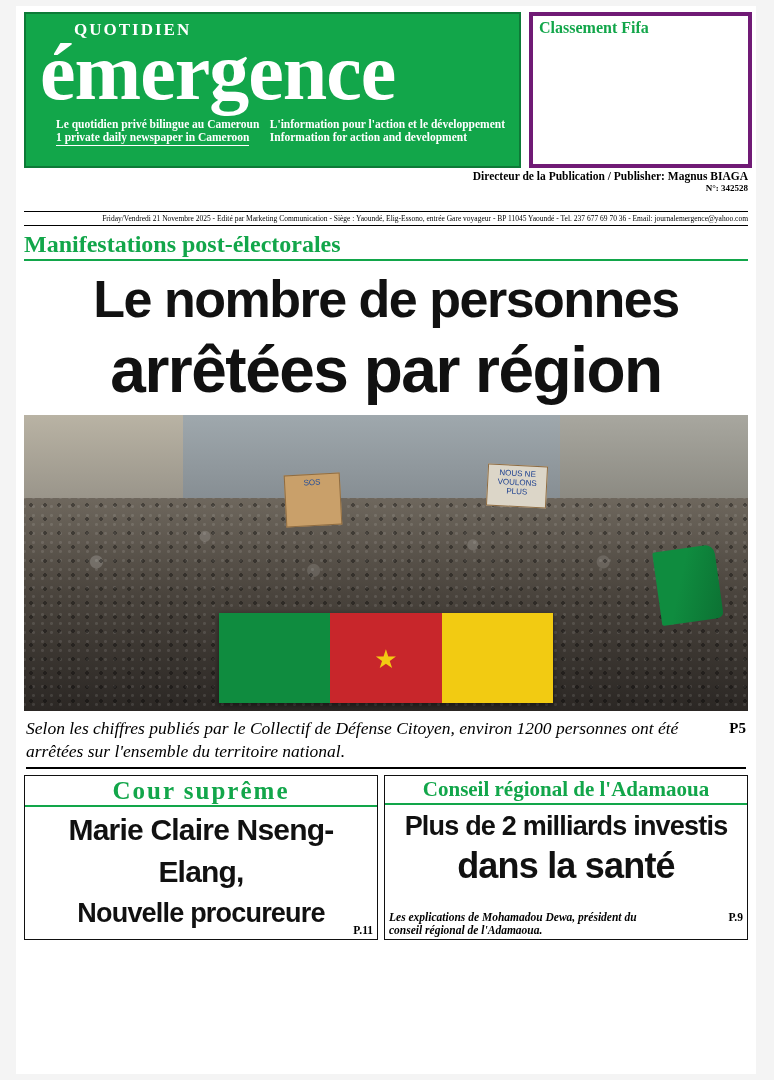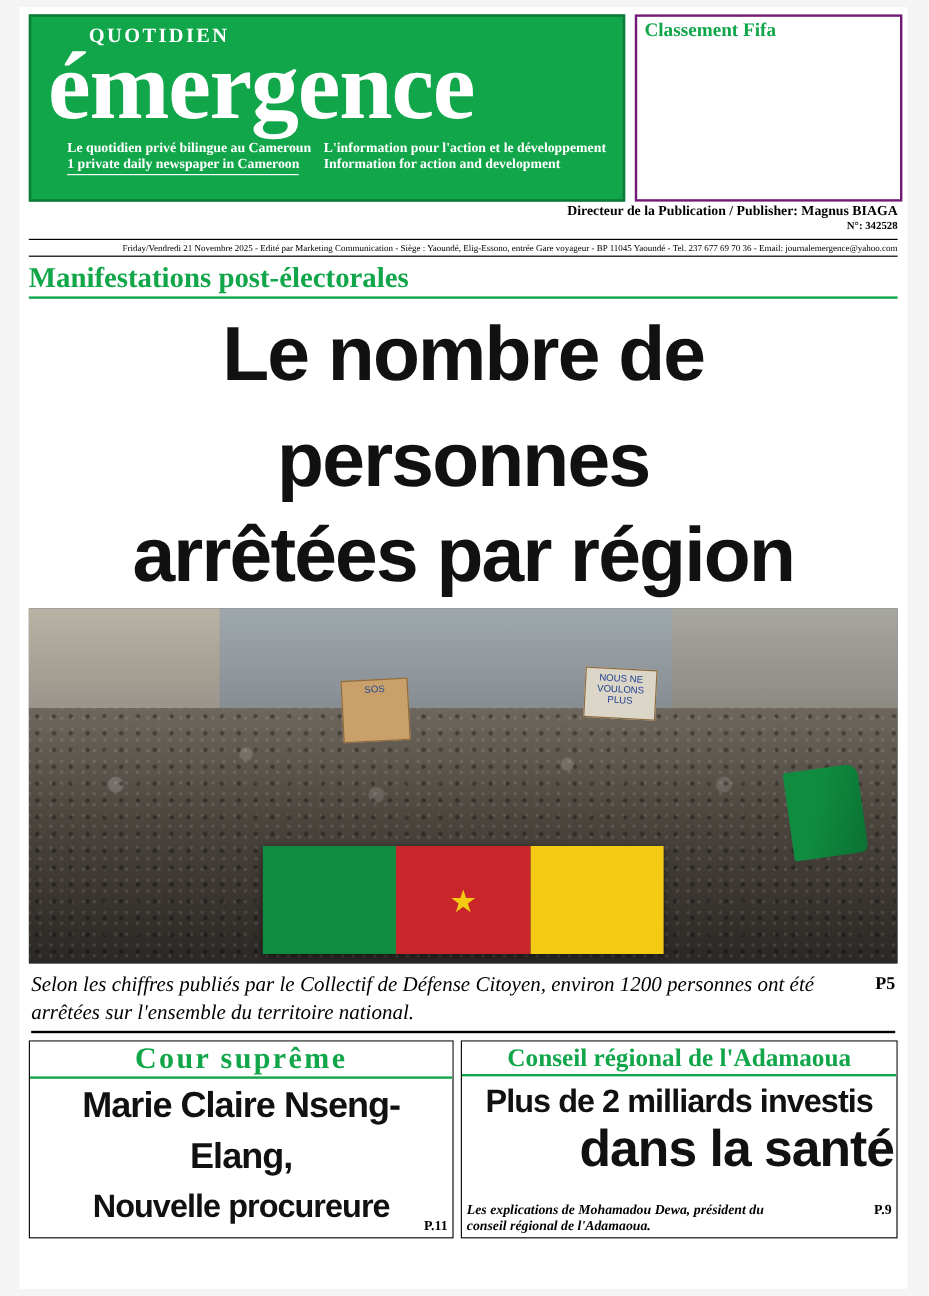--- a/index.html
+++ b/index.html
@@ -90,21 +90,21 @@
     top: 104px;
     text-align: left;
     font-size: 11.5px;
     font-weight: bold;
     line-height: 13px;
     color: #ffffff;
   }
   .fifa-box {
     flex: 1;
     margin-left: 8px;
-    border: 2px solid #701a75;
+    border: 4px solid #701a75;
     box-sizing: border-box;
     background: #ffffff;
     padding: 3px 6px 2px 6px;
     position: relative;
   }
   .fifa-kicker {
     font-family: "Liberation Serif", serif;
     font-size: 16px;
     font-weight: bold;
     color: #12a64a;
@@ -151,21 +151,21 @@
   .imprint .num {
     font-size: 9px;
     font-weight: bold;
     line-height: 10px;
   }
   .imprint .footline {
     font-size: 7.5px;
     line-height: 11px;
     border-top: 1px solid #000;
     border-bottom: 1px solid #000;
-    margin-top: 6px;
+    margin-top: 18px;
     padding: 1px 0;
     white-space: nowrap;
     overflow: hidden;
   }
 
   
   .kicker {
     margin: 4px 8px 0 8px;
     font-family: "Liberation Serif", serif;
     font-weight: bold;
@@ -177,22 +177,22 @@
   }
   .lead-head {
     margin: 2px 6px 0 6px;
     font-family: "Liberation Sans", sans-serif;
     font-weight: bold;
     text-align: center;
     color: #111;
     letter-spacing: -1.5px;
   }
   .lead-head .l1 {
-    font-size: 64px;
-    line-height: 88px;
+    font-size: 52px;
+    line-height: 72px;
   }
   .lead-head .l2 {
     font-size: 64px;
     line-height: 70px;
   }
 
   
   .photo {
     margin: 10px 8px 0 8px;
     height: 296px;
@@ -325,21 +325,21 @@
     font-family: "Liberation Sans", sans-serif;
     font-weight: bold;
     text-align: center;
     color: #111;
     letter-spacing: -0.8px;
     padding: 2px 2px 0 2px;
   }
   .col.left .col-head .a { font-size: 30px; line-height: 42px; }
   .col.left .col-head .b { font-size: 27px; line-height: 40px; }
   .col.right .col-head .a { font-size: 27px; line-height: 38px; }
-  .col.right .col-head .b { font-size: 43px; line-height: 42px; text-align: right; }
+  .col.right .col-head .b { font-size: 36px; line-height: 42px; }
   .col-foot {
     position: absolute;
     bottom: 2px;
     left: 4px;
     right: 4px;
     font-family: "Liberation Serif", serif;
     font-style: italic;
     font-weight: bold;
     font-size: 11.5px;
     line-height: 13px;

